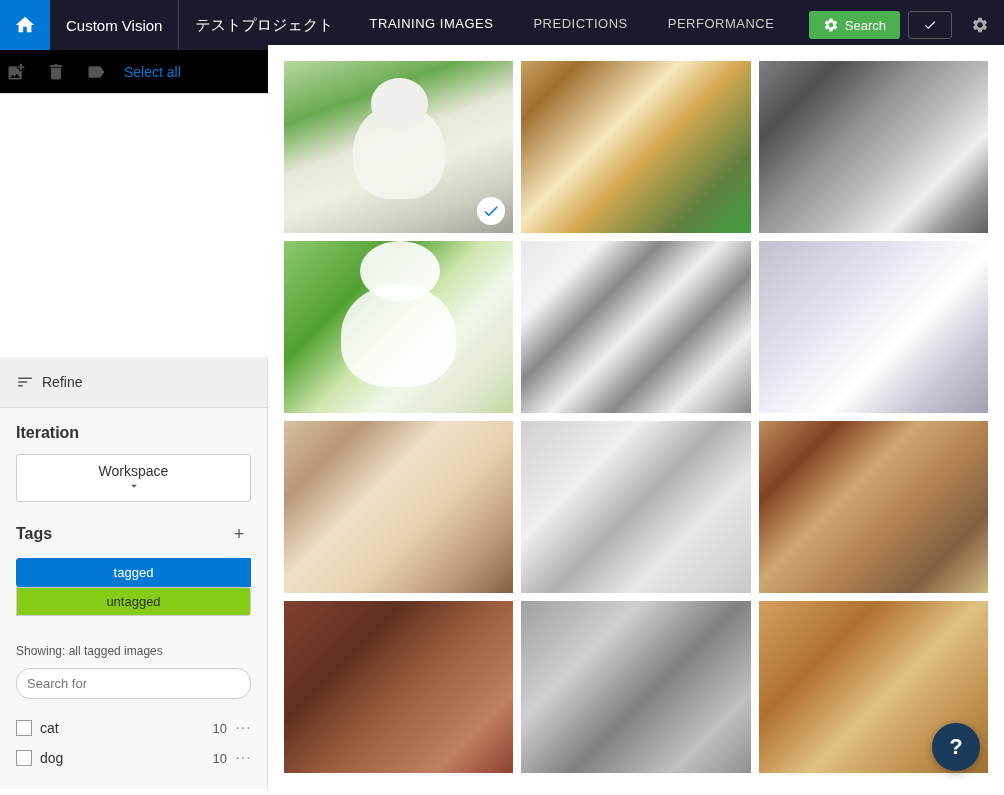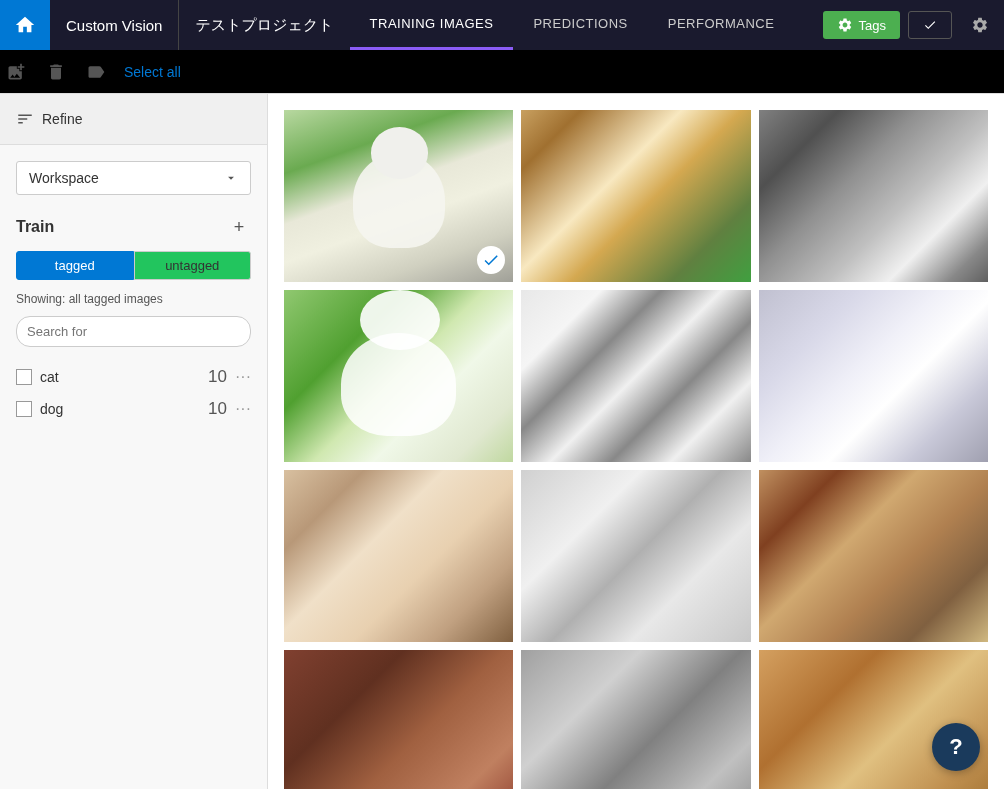--- a/index.html
+++ b/index.html
@@ -103,20 +103,21 @@
       font-size: 14px;
       color: #0078d4;
       cursor: pointer;
       margin-left: 4px;
     }
 
     
     .main-layout {
       display: flex;
       height: calc(795px - 100px);
+      align-items: flex-end;
     }
 
     
     .sidebar {
       width: 268px;
       min-width: 268px;
       border-right: 1px solid #ddd;
       background: #f8f8f8;
       display: flex;
       flex-direction: column;
@@ -145,20 +146,21 @@
       width: 100%;
       padding: 8px 12px;
       border: 1px solid #ccc;
       border-radius: 3px;
       background: #fff;
       font-size: 14px;
       color: #333;
       display: flex; align-items: center; justify-content: space-between;
       cursor: pointer;
       margin-bottom: 20px;
+      flex-direction: column;
     }
     .iteration-select svg { width: 14px; height: 14px; fill: #555; }
 
     .tags-header {
       display: flex; align-items: center; justify-content: space-between;
       margin-bottom: 12px;
     }
     .tags-label {
       font-size: 16px;
       font-weight: 600;
@@ -167,29 +169,30 @@
     .tags-add {
       width: 24px; height: 24px;
       display: flex; align-items: center; justify-content: center;
       cursor: pointer;
       font-size: 18px;
       color: #555;
     }
 
     .filter-btns {
       display: flex;
-      margin-bottom: 12px;
+      margin-bottom: 28px;
+      flex-direction: column;
     }
     .filter-btn {
       flex: 1;
       padding: 6px 0;
       border: 1px solid #ccc;
       font-size: 13px;
       cursor: pointer;
-      background: #22c55e;
+      background: #84cc16;
       color: #333;
     }
     .filter-btn.active {
       background: #0078d4;
       color: #fff;
       border-color: #0078d4;
     }
     .filter-btn:first-child { border-radius: 3px 0 0 3px; }
     .filter-btn:last-child { border-radius: 0 3px 3px 0; }
 
@@ -222,21 +225,21 @@
     }
     .tag-checkbox {
       width: 16px; height: 16px;
       border: 1px solid #999;
       margin-right: 8px;
       background: #fff;
       flex-shrink: 0;
     }
     .tag-name { flex: 1; }
     .tag-count {
-      font-size: 17px;
+      font-size: 13px;
       color: #555;
       margin-left: 4px;
     }
     .tag-more {
       font-size: 16px;
       color: #999;
       cursor: pointer;
       margin-left: 8px;
     }
 
@@ -305,21 +308,21 @@
     <div class="nav-tabs">
       <div class="nav-tab active">TRAINING IMAGES</div>
       <div class="nav-tab">PREDICTIONS</div>
       <div class="nav-tab">PERFORMANCE</div>
     </div>
     <div class="nav-spacer"></div>
     <button class="nav-train-btn">
       <svg viewBox="0 0 24 24">
           <path d="M19.14 12.94c.04-.3.06-.61.06-.94 0-.32-.02-.64-.07-.94l2.03-1.58c.18-.14.23-.41.12-.61l-1.92-3.32c-.12-.22-.37-.29-.59-.22l-2.39.96c-.5-.38-1.03-.7-1.62-.94l-.36-2.54c-.04-.24-.24-.41-.48-.41h-3.84c-.24 0-.43.17-.47.41l-.36 2.54c-.59.24-1.13.57-1.62.94l-2.39-.96c-.22-.08-.47 0-.59.22L2.74 8.87c-.12.21-.08.47.12.61l2.03 1.58c-.05.3-.09.63-.09.94s.02.64.07.94l-2.03 1.58c-.18.14-.23.41-.12.61l1.92 3.32c.12.22.37.29.59.22l2.39-.96c.5.38 1.03.7 1.62.94l.36 2.54c.05.24.24.41.48.41h3.84c.24 0 .44-.17.47-.41l.36-2.54c.59-.24 1.13-.56 1.62-.94l2.39.96c.22.08.47 0 .59-.22l1.92-3.32c.12-.22.07-.47-.12-.61l-2.01-1.58zM12 15.6c-1.98 0-3.6-1.62-3.6-3.6s1.62-3.6 3.6-3.6 3.6 1.62 3.6 3.6-1.62 3.6-3.6 3.6z"></path>
         </svg>
-      <span>Tags</span>
+      <span>Search</span>
     </button>
     <button class="nav-check-btn">
       <svg viewBox="0 0 24 24">
           <path d="M9 16.17L4.83 12l-1.42 1.41L9 19 21 7l-1.41-1.41z"></path>
         </svg>
     </button>
     <div class="nav-settings">
       <svg viewBox="0 0 24 24">
           <path d="M19.14 12.94c.04-.3.06-.61.06-.94 0-.32-.02-.64-.07-.94l2.03-1.58c.18-.14.23-.41.12-.61l-1.92-3.32c-.12-.22-.37-.29-.59-.22l-2.39.96c-.5-.38-1.03-.7-1.62-.94l-.36-2.54c-.04-.24-.24-.41-.48-.41h-3.84c-.24 0-.43.17-.47.41l-.36 2.54c-.59.24-1.13.57-1.62.94l-2.39-.96c-.22-.08-.47 0-.59.22L2.74 8.87c-.12.21-.08.47.12.61l2.03 1.58c-.05.3-.09.63-.09.94s.02.64.07.94l-2.03 1.58c-.18.14-.23.41-.12.61l1.92 3.32c.12.22.37.29.59.22l2.39-.96c.5.38 1.03.7 1.62.94l.36 2.54c.05.24.24.41.48.41h3.84c.24 0 .44-.17.47-.41l.36-2.54c.59-.24 1.13-.56 1.62-.94l2.39.96c.22.08.47 0 .59-.22l1.92-3.32c.12-.22.07-.47-.12-.61l-2.01-1.58zM12 15.6c-1.98 0-3.6-1.62-3.6-3.6s1.62-3.6 3.6-3.6 3.6 1.62 3.6 3.6-1.62 3.6-3.6 3.6z" fill="#aaa"></path>
         </svg>
@@ -349,29 +352,30 @@
 <div class="main-layout">
 
   <aside class="sidebar">
     <div class="sidebar-refine">
       <svg viewBox="0 0 24 24" width="18" height="18" fill="#555">
           <path d="M3 18h6v-2H3v2zM3 6v2h18V6H3zm0 7h12v-2H3v2z"></path>
         </svg>
       <span>Refine</span>
     </div>
     <div class="sidebar-body">
+      <div class="iteration-label">Iteration</div>
       <div class="iteration-select">
         <span>Workspace</span>
         <svg viewBox="0 0 24 24">
             <path d="M7 10l5 5 5-5z"></path>
           </svg>
       </div>
 
       <div class="tags-header">
-        <span class="tags-label">Train</span>
+        <span class="tags-label">Tags</span>
         <span class="tags-add">+</span>
       </div>
 
       <div class="filter-btns">
         <button class="filter-btn active">tagged</button>
         <button class="filter-btn">untagged</button>
       </div>
 
       <div class="showing-text">Showing: all tagged images</div>
 

